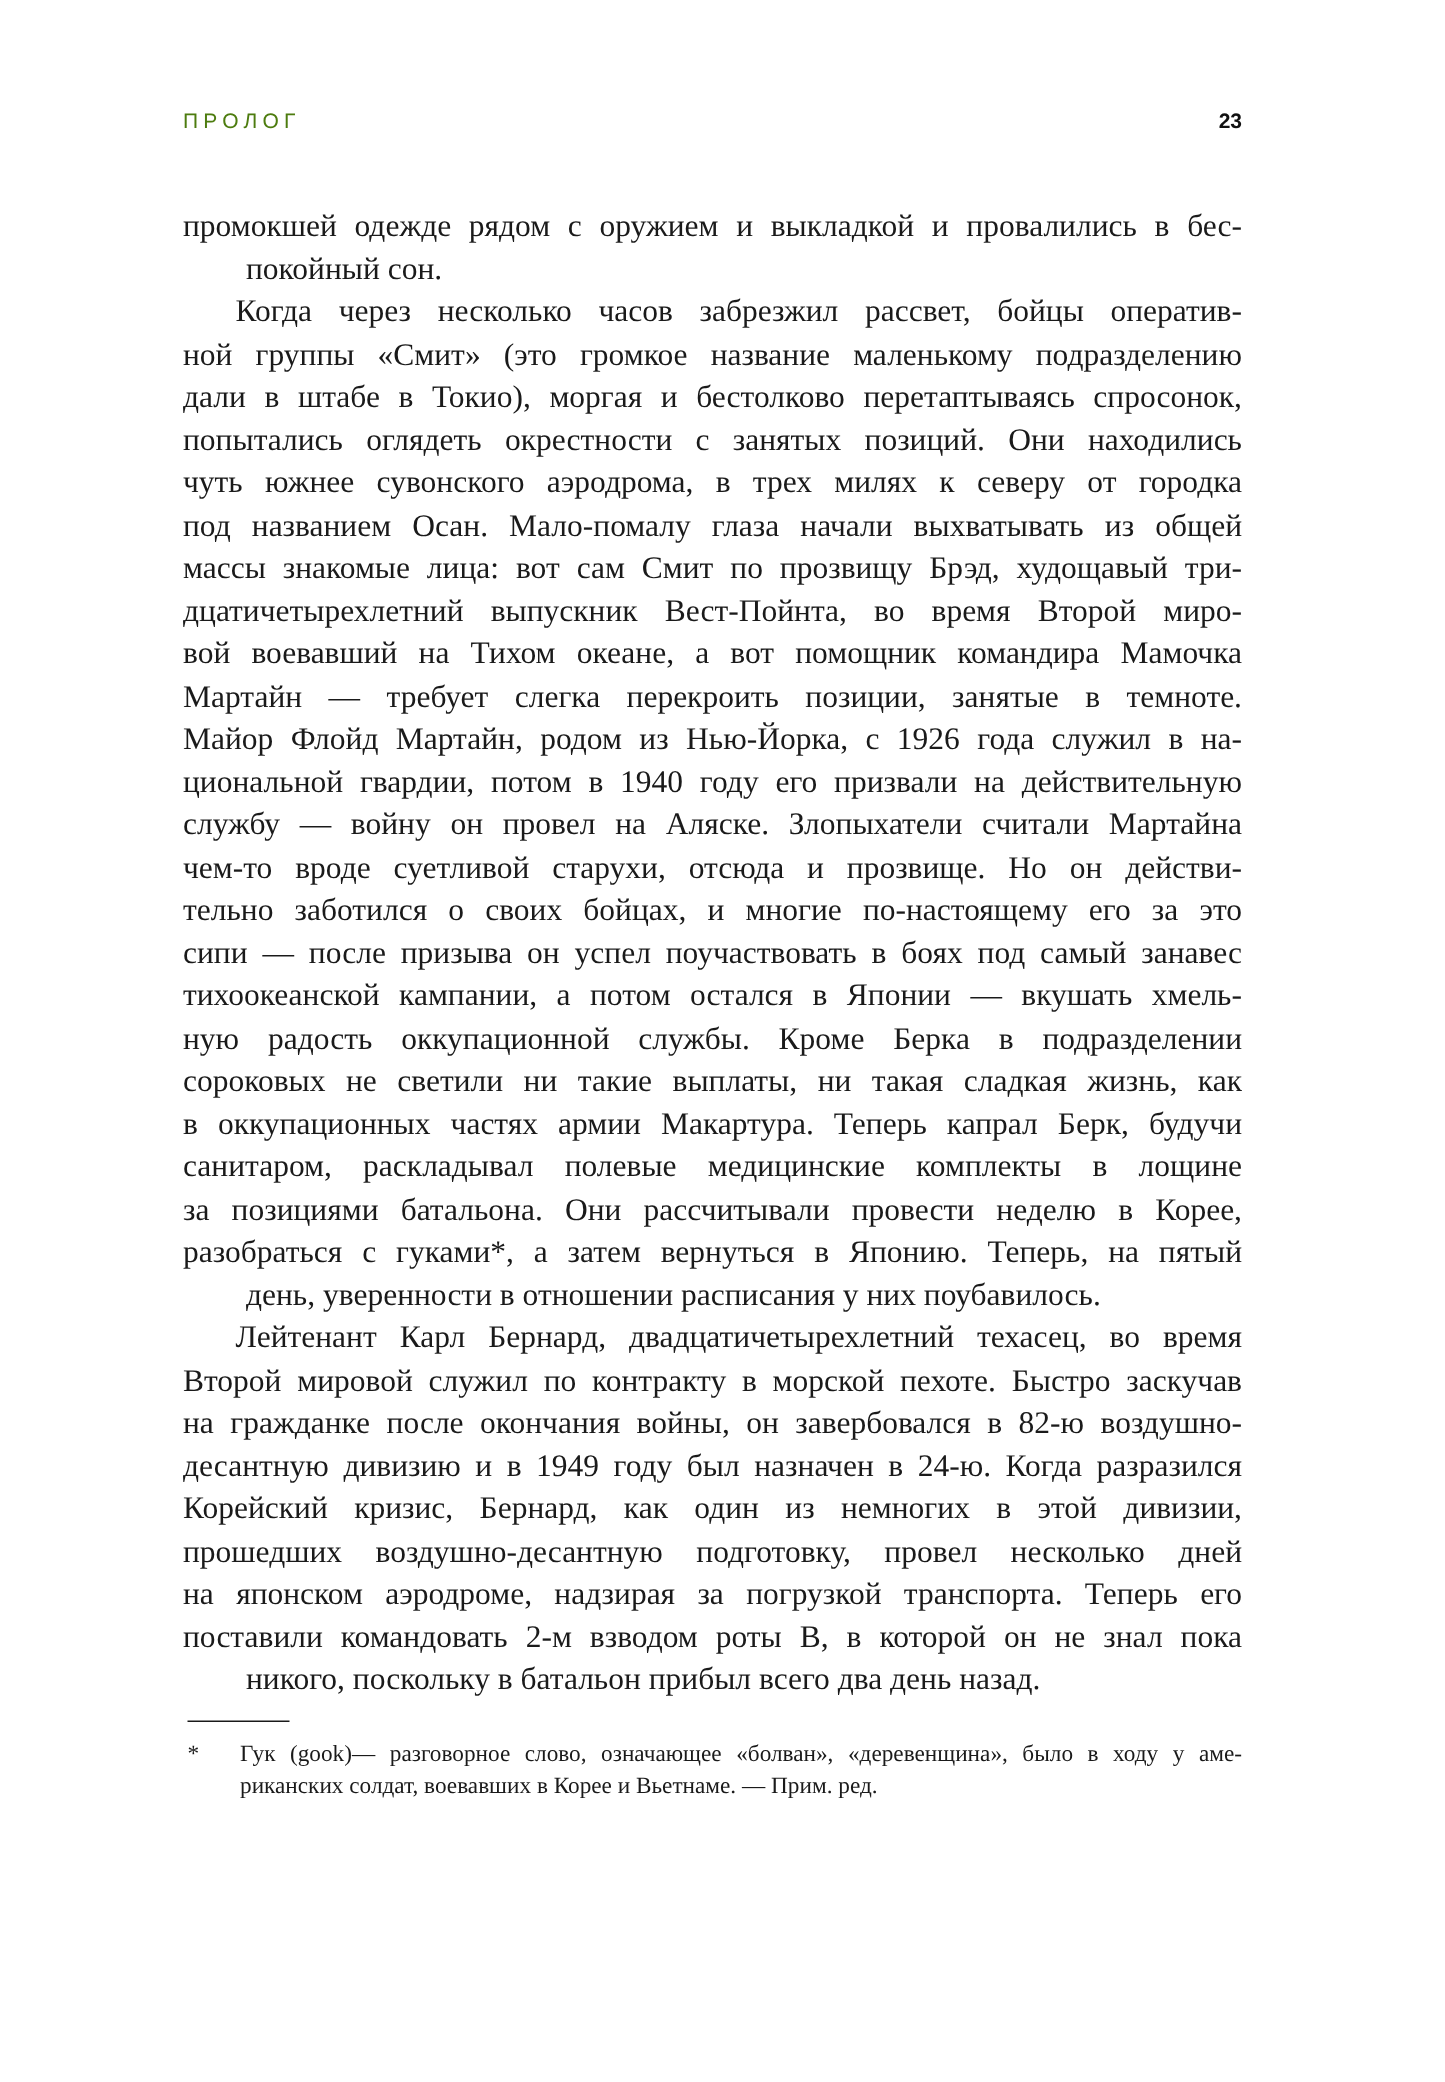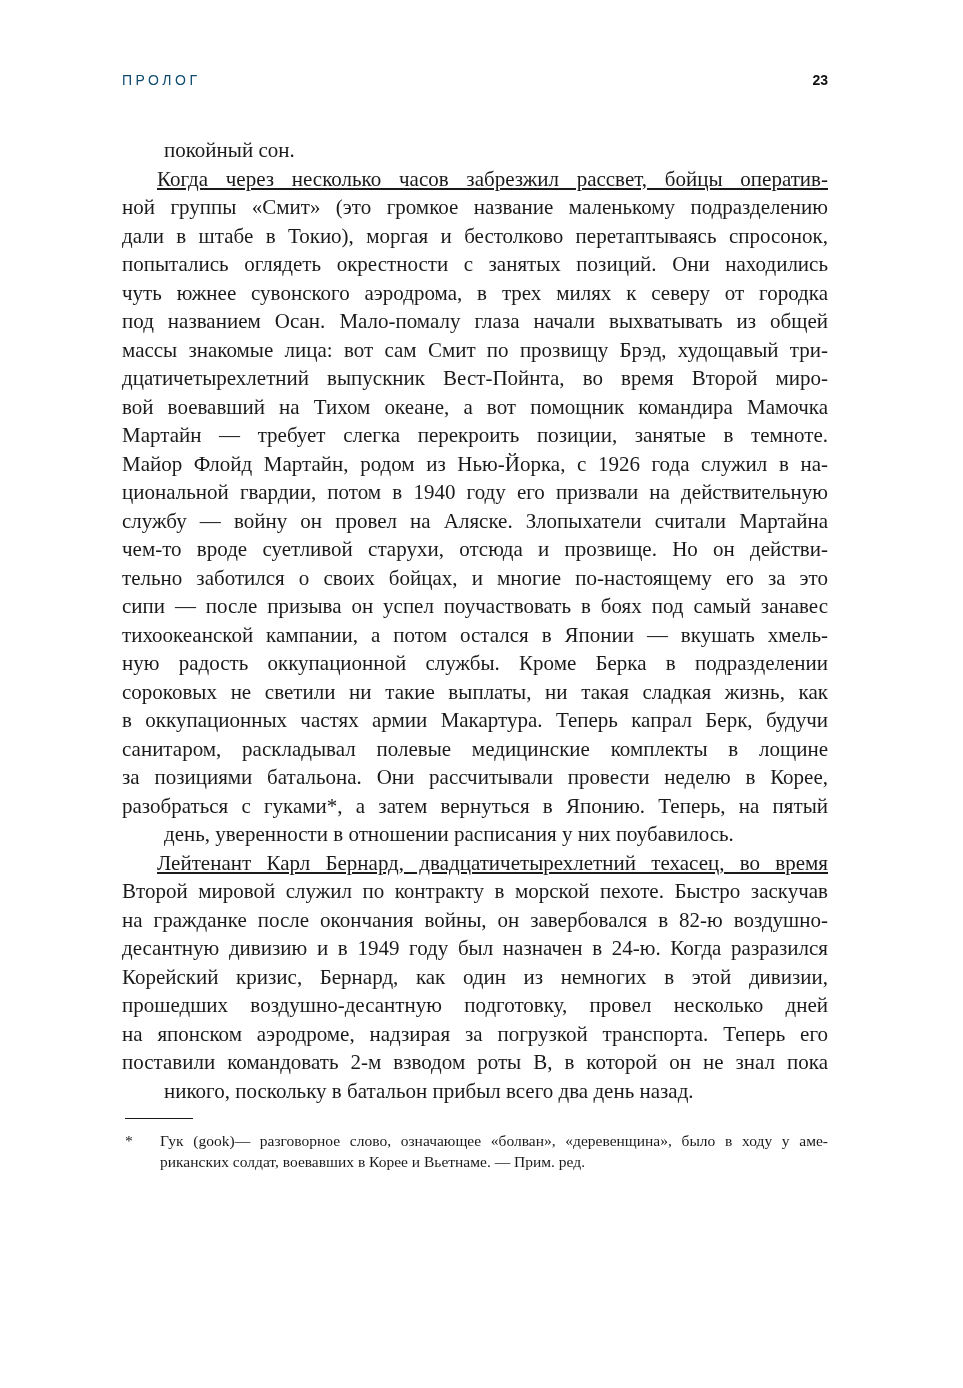--- a/index.html
+++ b/index.html
@@ -18,40 +18,40 @@
     display: flex;
     justify-content: space-between;
     align-items: baseline;
     font-family: "Liberation Sans", sans-serif;
     height: 22px;
   }
   .running-title {
     font-size: 14px;
     letter-spacing: 3.5px;
     font-weight: 400;
-    color: #0c4a6e;
+    color: #4d7c0f;
   }
   .page-number {
     font-size: 14px;
     font-weight: 700;
     color: #111111;
   }
   .body-text {
     margin-top: 42px;
     font-family: "Liberation Serif", serif;
     font-size: 21px;
     line-height: 28.5px;
   }
   .line {
     text-align: justify;
     text-align-last: justify;
     height: 28.5px;
     overflow: hidden;
   }
-  .line.indent { text-indent: 35px; text-decoration: underline; }
+  .line.indent { text-indent: 35px; }
   .line.last { text-align-last: left; margin-left: 42px; }
   .footnote-rule {
     margin-top: 13px;
     margin-left: 3px;
     width: 68px;
     height: 0;
     border-top: 1.5px solid #1a1a1a;
   }
   .footnote {
     position: relative;
@@ -72,20 +72,21 @@
 
 <div class="page">
 
   <div class="header">
     <span class="running-title">ПРОЛОГ</span>
     <span class="page-number">23</span>
   </div>
 
   <div class="body-text">
       <div>
+        <div class="line">промокшей одежде рядом с оружием и выкладкой и провалились в бес-</div>
         <div class="line last">покойный сон.</div>
       </div>
       <div>
         <div class="line indent">Когда через несколько часов забрезжил рассвет, бойцы оператив-</div>
         <div class="line">ной группы «Смит» (это громкое название маленькому подразделению</div>
         <div class="line">дали в штабе в Токио), моргая и бестолково перетаптываясь спросонок,</div>
         <div class="line">попытались оглядеть окрестности с занятых позиций. Они находились</div>
         <div class="line">чуть южнее сувонского аэродрома, в трех милях к северу от городка</div>
         <div class="line">под названием Осан. Мало-помалу глаза начали выхватывать из общей</div>
         <div class="line">массы знакомые лица: вот сам Смит по прозвищу Брэд, худощавый три-</div>

